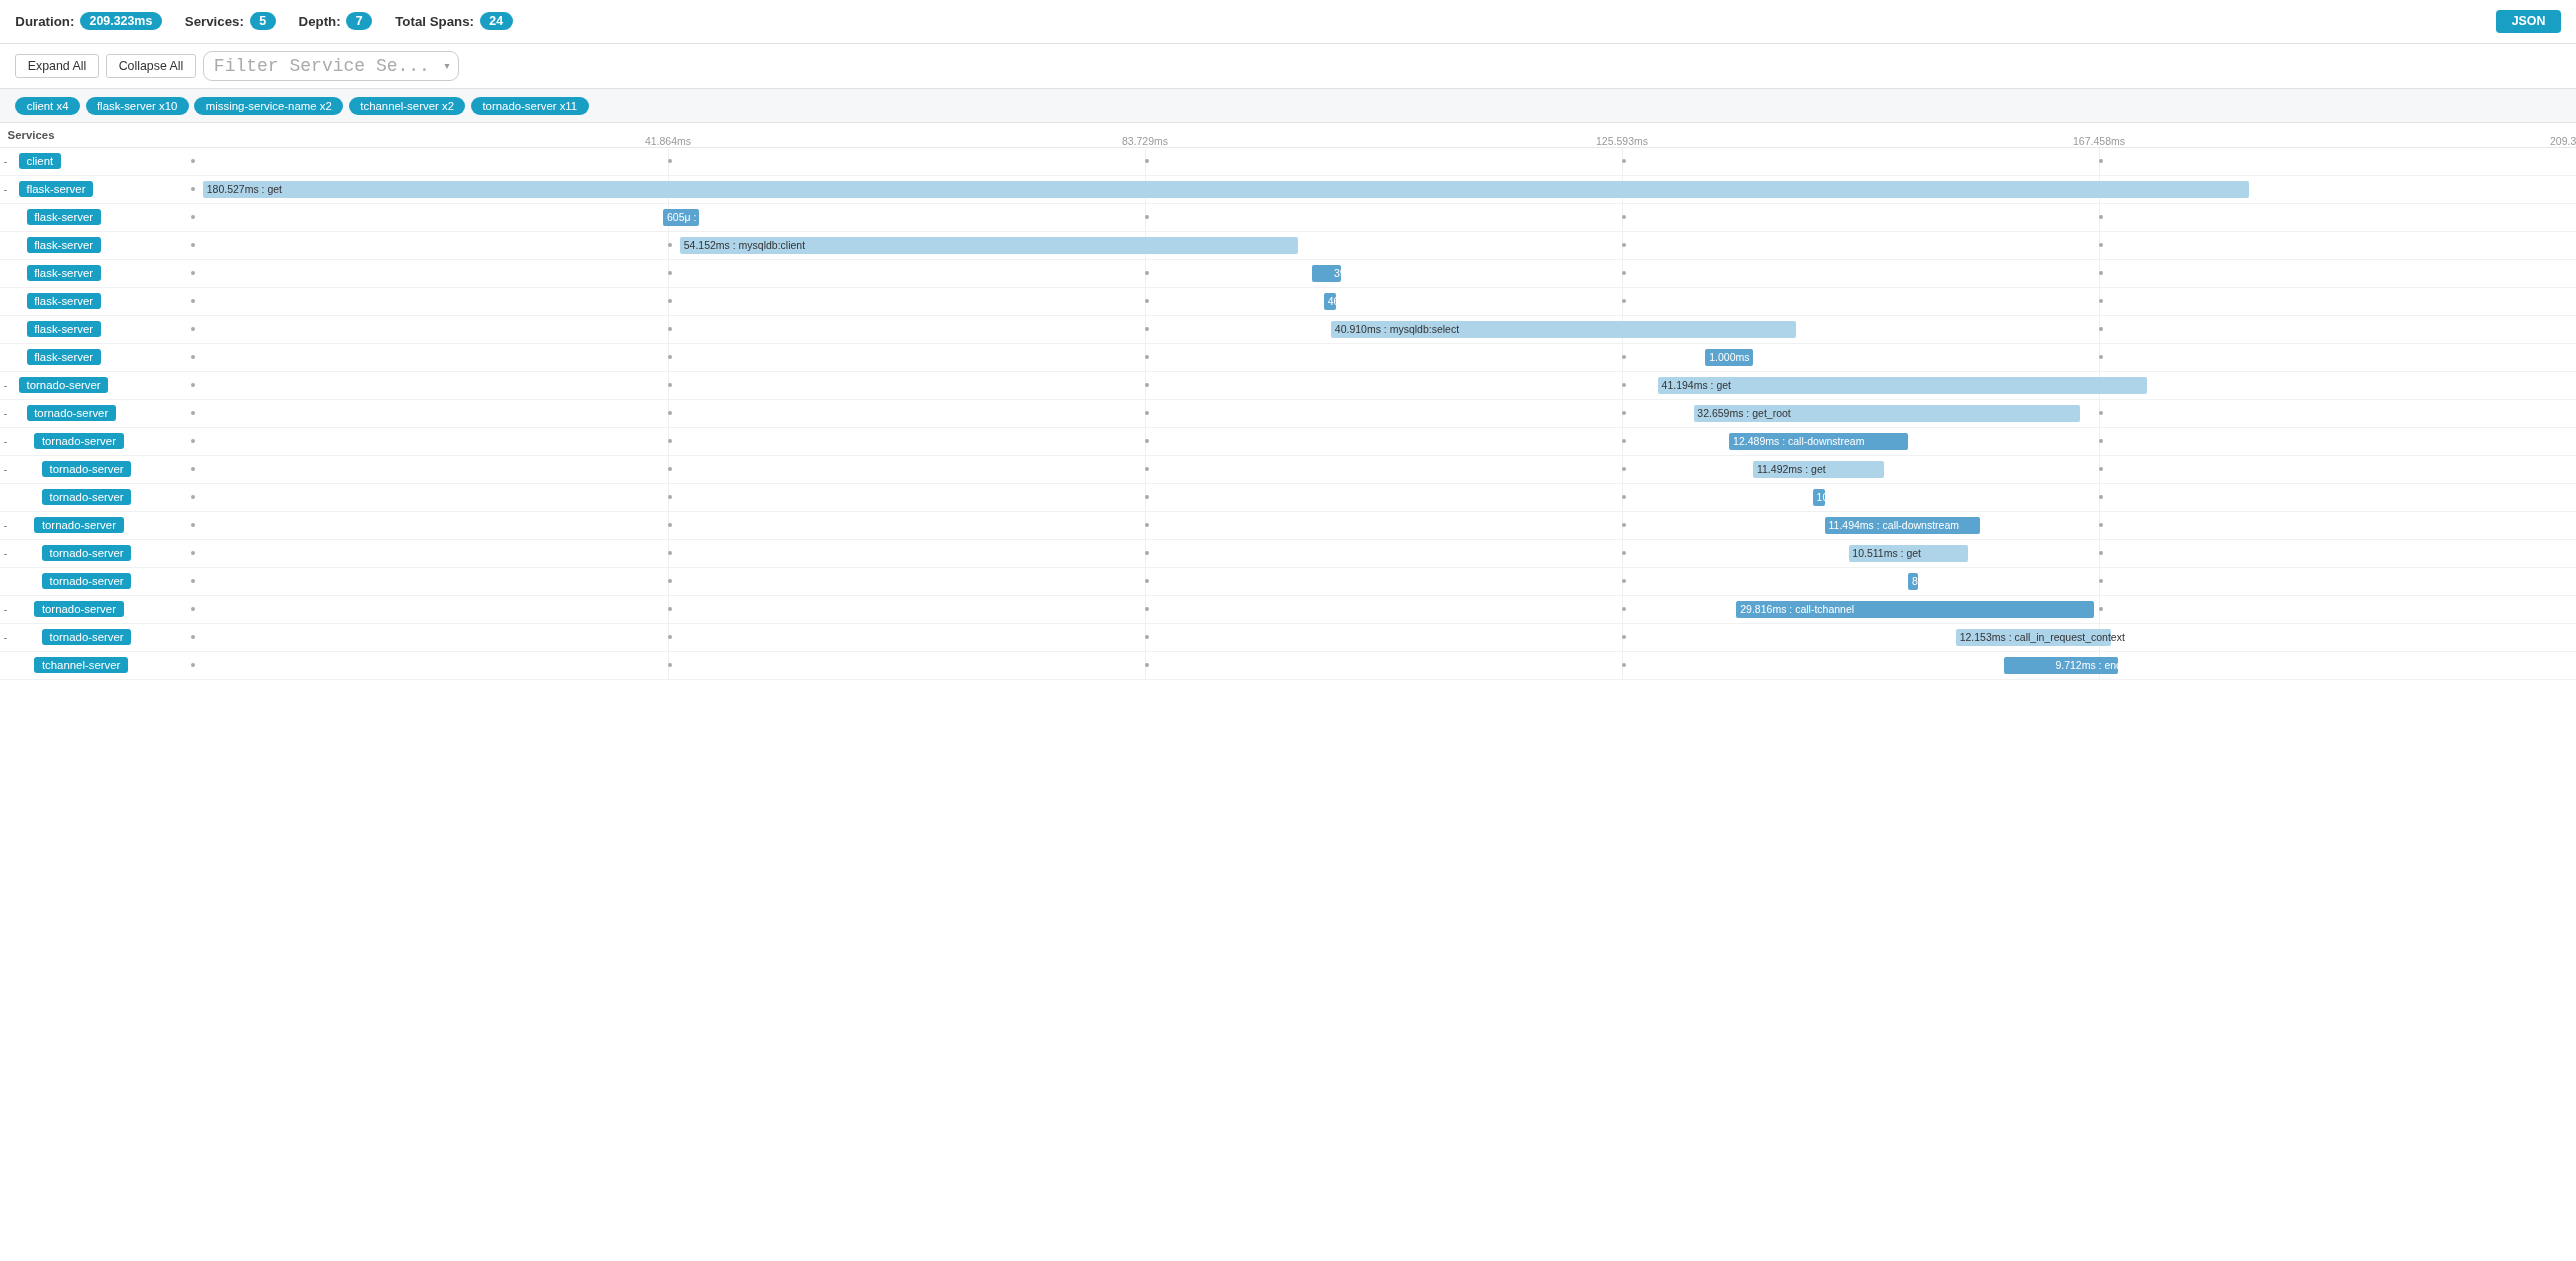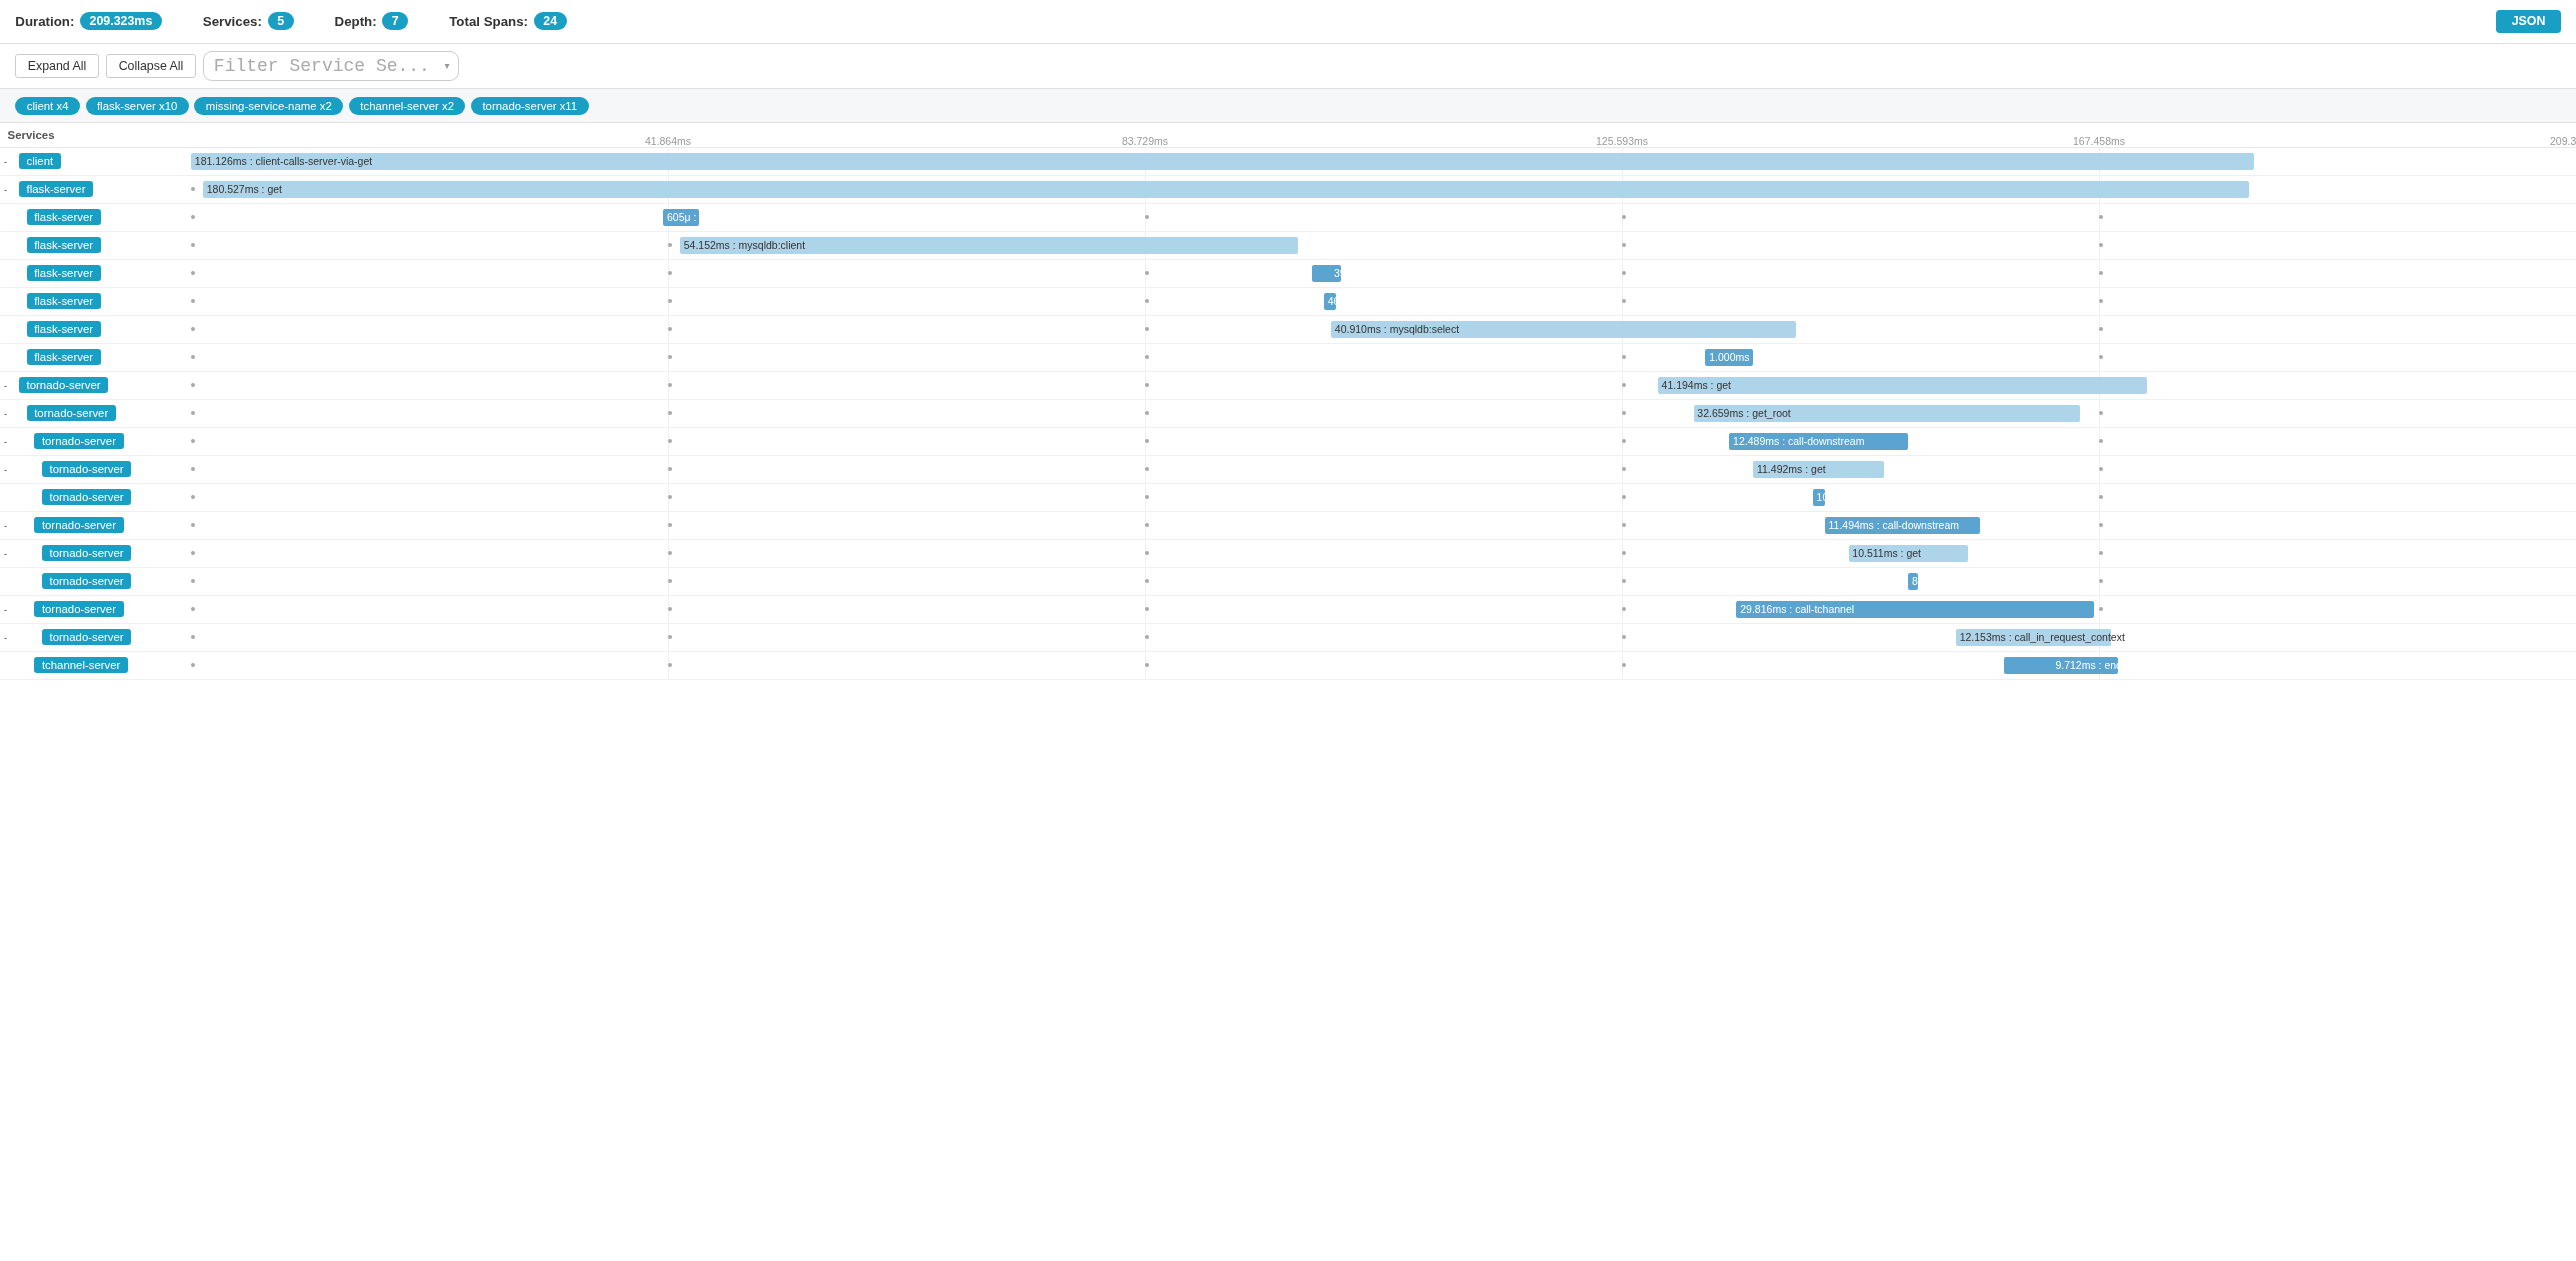--- a/index.html
+++ b/index.html
@@ -8,21 +8,21 @@
       font-size: 12.4px;
       background: #fff;
       color: #333;
     }
 
     .header-bar {
       display: flex;
       align-items: center;
       padding: 9.5px 15.3px;
       border-bottom: 1px solid #e0e0e0;
-      gap: 41px;
+      gap: 23px;
     }
 
     .header-stat {
       display: flex;
       align-items: center;
       gap: 5.7px;
       font-weight: 600;
       font-size: 13.3px;
     }
 
@@ -306,23 +306,20 @@
         <div class="timeline-cell">
           <div class="grid-line" style="left: 20%;"></div>
           <div class="grid-line" style="left: 40%;"></div>
           <div class="grid-line" style="left: 60%;"></div>
           <div class="grid-line" style="left: 80%;"></div>
           <div class="dot" style="left: 0%;"></div>
           <div class="dot" style="left: 20%;"></div>
           <div class="dot" style="left: 40%;"></div>
           <div class="dot" style="left: 60%;"></div>
           <div class="dot" style="left: 80%;"></div>
-          <div class="span-bar blue-light" style="left: 0%; width: 86.5%;">
-            <span style="font-size: 10.5px; white-space: nowrap;">181.126ms : client-calls-server-via-get</span>
-          </div>
         </div>
       </div>
       <div class="trace-row">
         <div class="service-label-cell">
           <span class="expand-toggle">-</span>
           <span class="service-badge">flask-server</span>
         </div>
         <div class="timeline-cell">
           <div class="grid-line" style="left: 20%;"></div>
           <div class="grid-line" style="left: 40%;"></div>

